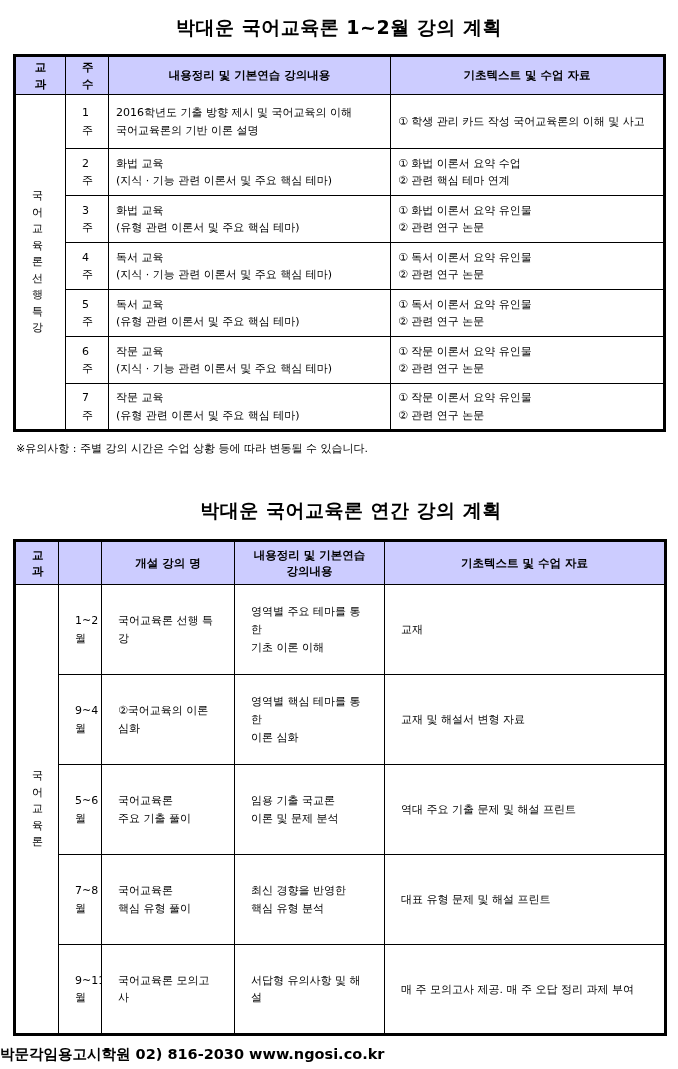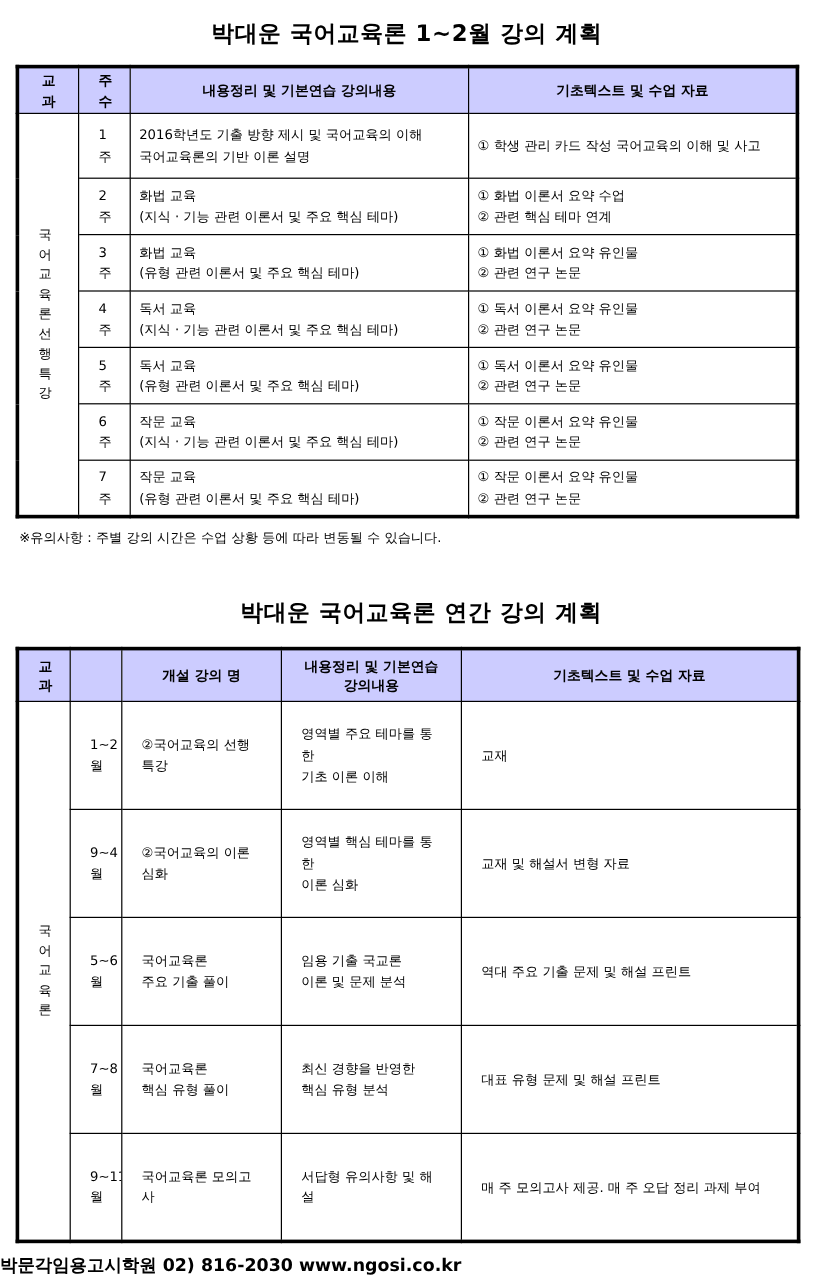--- a/index.html
+++ b/index.html
@@ -77,21 +77,21 @@
     </tr>
   </thead>
   <tbody>
     <tr class="first">
       <td class="subject" rowspan="7">국어
 교육론
 선행특강</td>
       <td>1주</td>
       <td class="content">2016학년도 기출 방향 제시 및 국어교육의 이해
 국어교육론의 기반 이론 설명</td>
-      <td class="materials">① 학생 관리 카드 작성 국어교육의 이해 및 사고</td>
+      <td class="materials">① 학생 관리 카드 작성 국어교육론의 이해 및 사고</td>
     </tr>
     <tr>
       <td>2주</td>
       <td class="content">화법 교육
 (지식 · 기능 관련 이론서 및 주요 핵심 테마)</td>
       <td class="materials">① 화법 이론서 요약 수업
 ② 관련 핵심 테마 연계</td>
     </tr>
     <tr>
       <td>3주</td>
@@ -151,21 +151,21 @@
       <th>내용정리 및 기본연습
 강의내용</th>
       <th>기초텍스트 및 수업 자료</th>
     </tr>
   </thead>
   <tbody>
     <tr>
       <td class="subject" rowspan="5">국어
 교육론</td>
       <td>1~2월</td>
-      <td>②국어교육의 선행 특강</td>
+      <td>국어교육론 선행 특강</td>
       <td>영역별 주요 테마를 통한
 기초 이론 이해</td>
       <td>교재</td>
     </tr>
     <tr>
       <td>9~4월</td>
       <td>②국어교육의 이론 심화</td>
       <td>영역별 핵심 테마를 통한
 이론 심화</td>
       <td>교재 및 해설서 변형 자료</td>

